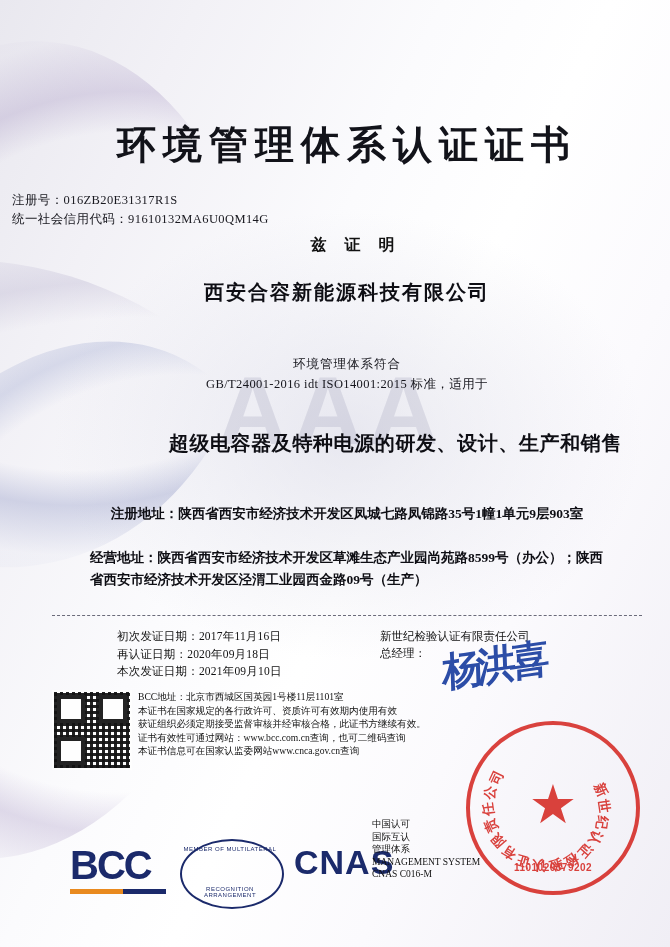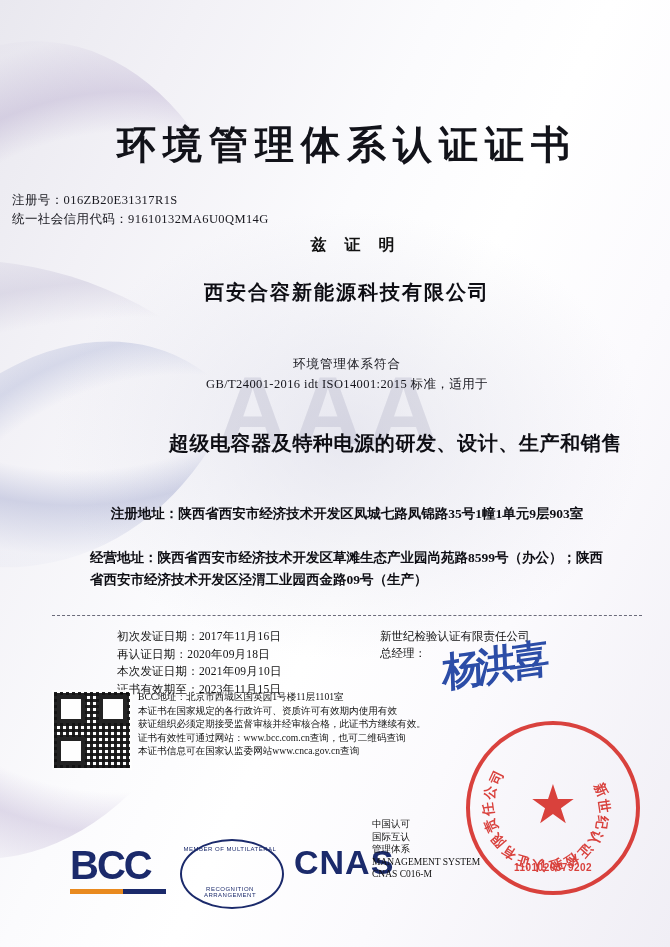--- a/index.html
+++ b/index.html
@@ -252,21 +252,20 @@
     <div class="addr addr2">
       <span class="lab">经营地址：</span><span>陕西省西安市经济技术开发区草滩生态产业园尚苑路8599号（办公）；陕西省西安市经济技术开发区泾渭工业园西金路09号（生产）</span>
     </div>
 
     <div class="divider"></div>
 
     <div class="dates">
       <div>初次发证日期：2017年11月16日</div>
       <div>再认证日期：2020年09月18日</div>
       <div>本次发证日期：2021年09月10日</div>
-      <div>证书有效期至：2023年11月15日</div>
     </div>
 
     <div class="issuer">新世纪检验认证有限责任公司</div>
     <div class="gm">总经理：</div>
     <div class="sign">杨洪喜</div>
 
     <div class="qr">
         <div class="qrc3"></div>
       </div>
 

